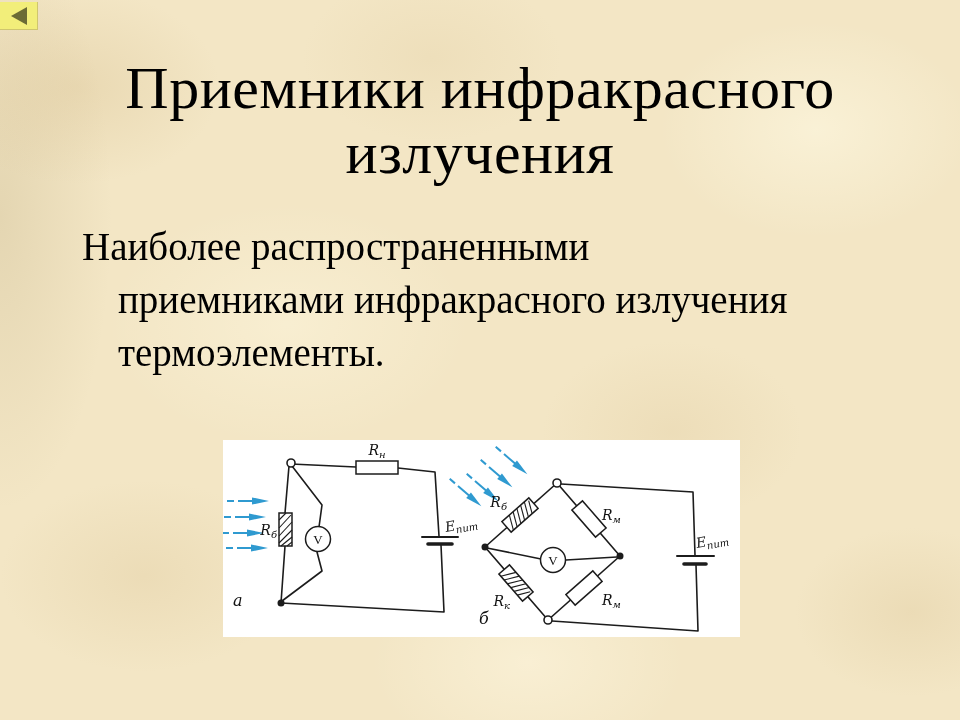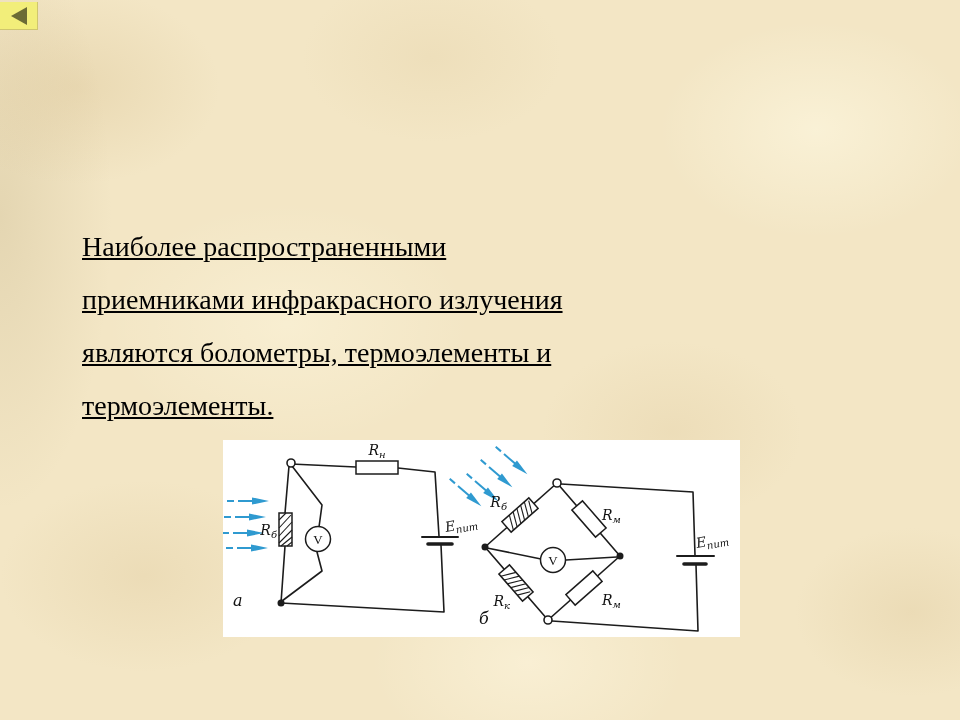--- a/index.html
+++ b/index.html
@@ -37,24 +37,24 @@
     border-right:16px solid #6b6b35;
   }
   .title{
     position:absolute;left:0;right:0;top:56px;
     text-align:center;
     font-size:60px;line-height:65px;
     letter-spacing:0.5px;
   }
   .body-text{
     position:absolute;left:82px;top:220px;width:830px;
-    font-size:28px;line-height:53px;text-decoration:underline;
+    font-size:39px;line-height:53px;
   }
   .body-text .ln{white-space:nowrap;}
-  .body-text .indent{}
+  .body-text .indent{margin-left:36px;}
   .figure{
     position:absolute;left:223px;top:440px;
     width:517px;height:197px;
     background:#ffffff;
   }
   
   .wire{stroke:#1c1c1c;stroke-width:1.6;fill:none;stroke-linecap:round;stroke-linejoin:round;}
   .plate-long{stroke:#1c1c1c;stroke-width:2;fill:none;stroke-linecap:round;}
   .plate-short{stroke:#1c1c1c;stroke-width:3.6;fill:none;stroke-linecap:round;}
   .box{fill:#ffffff;stroke:#1c1c1c;stroke-width:1.5;}
@@ -70,25 +70,28 @@
 </style>
 </head>
 <body>
 
 <div class="slide">
 
   <div class="nav-btn">
     <span class="tri"></span>
   </div>
 
+  <div class="title">
+    <div>Приемники инфракрасного</div>
+    <div>излучения</div>
+  </div>
 
   <div class="body-text">
     <div class="ln">Наиболее распространенными</div>
     <div class="ln indent">приемниками инфракрасного излучения</div>
-    <div class="ln indent">являются болометры, термоэлементы и</div>
     <div class="ln indent">термоэлементы.</div>
   </div>
 
   <div class="figure">
     <svg width="517" height="197" viewBox="0 0 517 197">
 
       <g>
 
         <polyline class="wire" points="68,24 133,27"></polyline>
         <polyline class="wire" points="175,28 212,32 216,96"></polyline>

